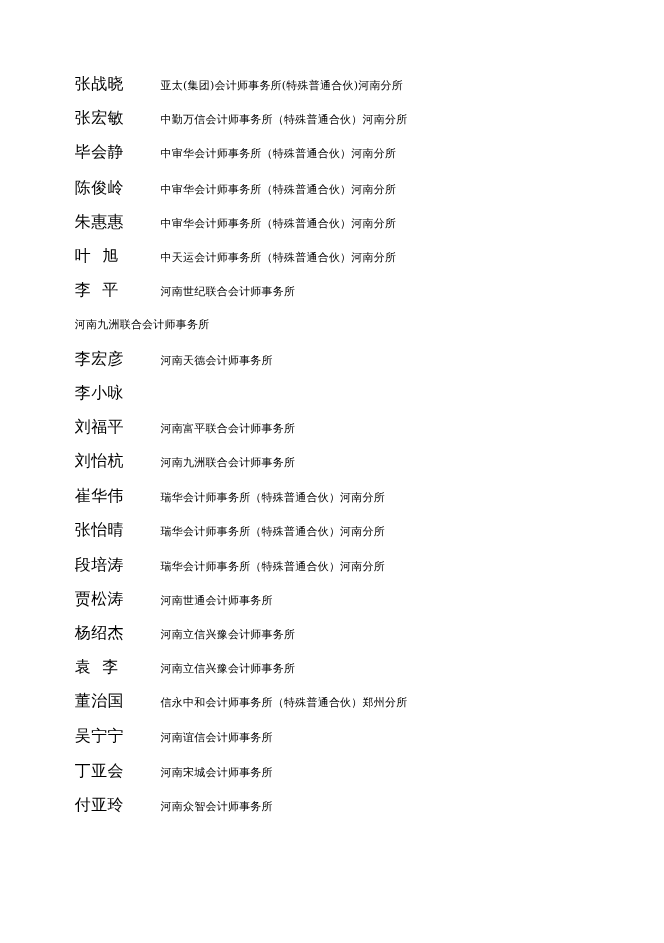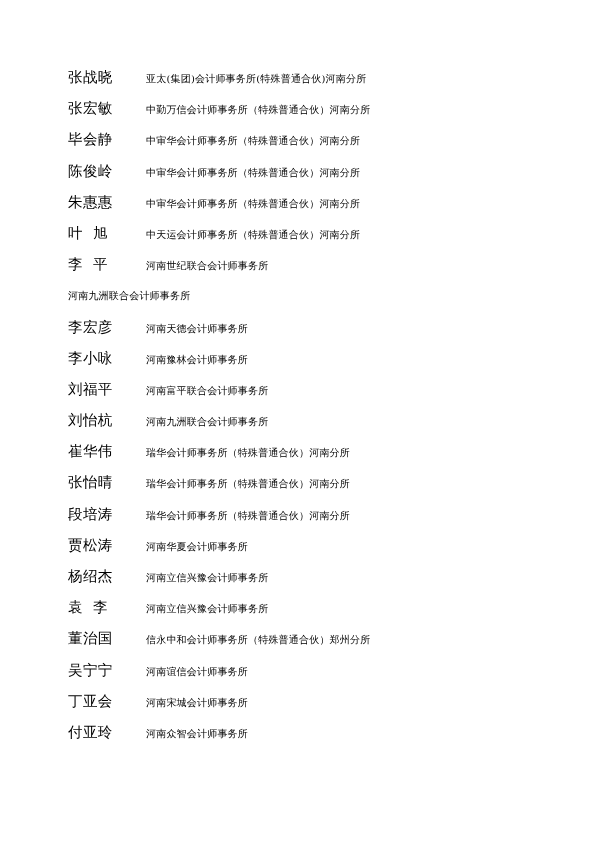--- a/index.html
+++ b/index.html
@@ -85,21 +85,20 @@
       </div>
       <div class="roster-row">
         <div class="firm-cell">河南九洲联合会计师事务所</div>
       </div>
       <div class="roster-row">
         <div class="name-cell">李宏彦</div>
         <div class="firm-cell">河南天德会计师事务所</div>
       </div>
       <div class="roster-row">
         <div class="name-cell">李小咏</div>
-        <div class="firm-cell">河南豫林会计师事务所</div>
       </div>
       <div class="roster-row">
         <div class="name-cell">刘福平</div>
         <div class="firm-cell">河南富平联合会计师事务所</div>
       </div>
       <div class="roster-row">
         <div class="name-cell">刘怡杭</div>
         <div class="firm-cell">河南九洲联合会计师事务所</div>
       </div>
       <div class="roster-row">
@@ -109,21 +108,21 @@
       <div class="roster-row">
         <div class="name-cell">张怡晴</div>
         <div class="firm-cell">瑞华会计师事务所（特殊普通合伙）河南分所</div>
       </div>
       <div class="roster-row">
         <div class="name-cell">段培涛</div>
         <div class="firm-cell">瑞华会计师事务所（特殊普通合伙）河南分所</div>
       </div>
       <div class="roster-row">
         <div class="name-cell">贾松涛</div>
-        <div class="firm-cell">河南华夏会计师事务所</div>
+        <div class="firm-cell">河南世通会计师事务所</div>
       </div>
       <div class="roster-row">
         <div class="name-cell">杨绍杰</div>
         <div class="firm-cell">河南立信兴豫会计师事务所</div>
       </div>
       <div class="roster-row">
         <div class="name-cell">袁  李</div>
         <div class="firm-cell">河南立信兴豫会计师事务所</div>
       </div>
       <div class="roster-row">

